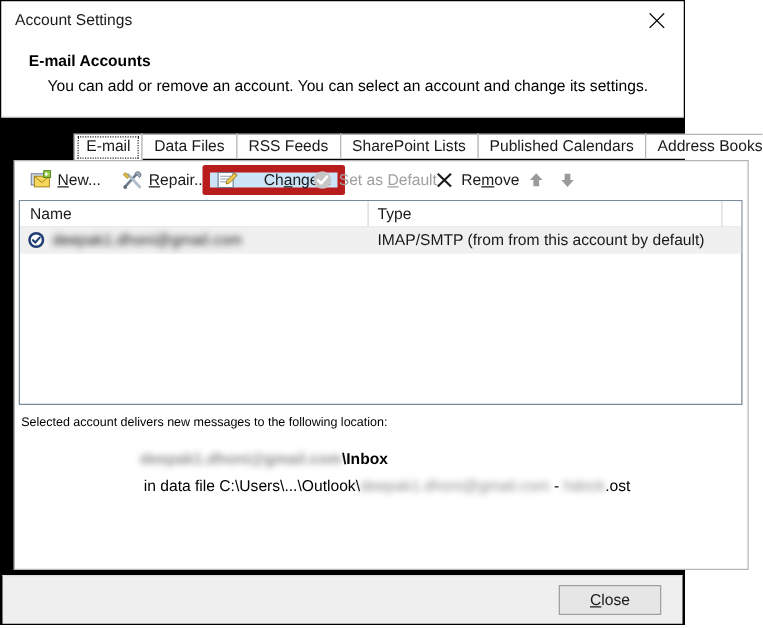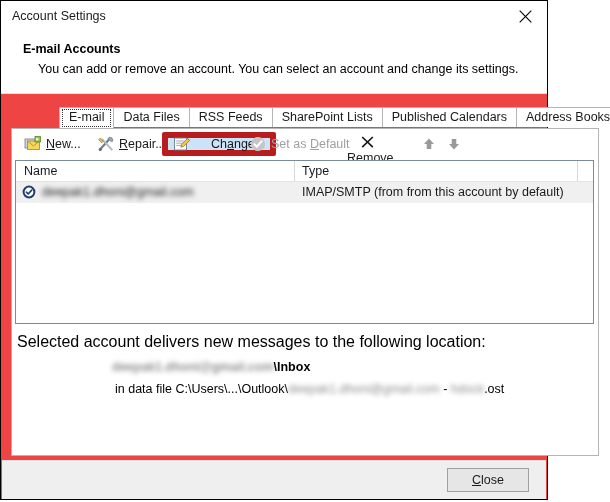--- a/index.html
+++ b/index.html
@@ -13,21 +13,21 @@
     font-family: "Liberation Sans", sans-serif;
     font-size: 12px;
     color: #000000;
     overflow: hidden;
   }
   .dialog {
     position: relative;
     width: 548px;
     height: 500px;
     border: 1px solid #000000;
-    background: #ef4444;
+    background: #000000;
     box-sizing: border-box;
   }
   
   .titlebar {
     position: relative;
     height: 31px;
     background: #ffffff;
   }
   .title-text {
     position: absolute;
@@ -216,21 +216,21 @@
     top: 3px;
     width: 14px;
     height: 14px;
   }
 
   
   .deliver-label {
     position: absolute;
     left: 5px;
     top: 204px;
-    font-size: 16px;
+    font-size: 10px;
     color: #000000;
   }
   .deliver-line1 {
     position: absolute;
     left: 100px;
     top: 231px;
     font-size: 12.5px;
     color: #000000;
     font-weight: bold;
     white-space: nowrap;
@@ -360,21 +360,21 @@
       <div class="tb-item disabled" style="left:231px;">
         <span class="tb-ico">
           <svg width="18" height="18" viewBox="0 0 18 18">
             <circle cx="9" cy="9" r="7" fill="#c6c6c6"></circle>
             <path d="M5.4 9.2 L7.9 11.7 L12.7 6.2" fill="none" stroke="#ffffff" stroke-width="2" stroke-linecap="round" stroke-linejoin="round"></path>
           </svg>
         </span>
         <span class="tb-lbl">Set as <u>D</u>efault</span>
       </div>
 
-      <div class="tb-item" style="left:329px;flex-direction:column;">
+      <div class="tb-item" style="left:329px;">
         <span class="tb-ico">
           <svg width="18" height="18" viewBox="0 0 18 18">
             <line x1="3.2" y1="4" x2="13.8" y2="14.2" stroke="#1a1a1a" stroke-width="1.7"></line>
             <line x1="13.8" y1="4" x2="3.2" y2="14.2" stroke="#1a1a1a" stroke-width="1.7"></line>
           </svg>
         </span>
         <span class="tb-lbl">Re<u>m</u>ove</span>
       </div>
 
       <div class="tb-item" style="left:404px; padding:0 3px;">

